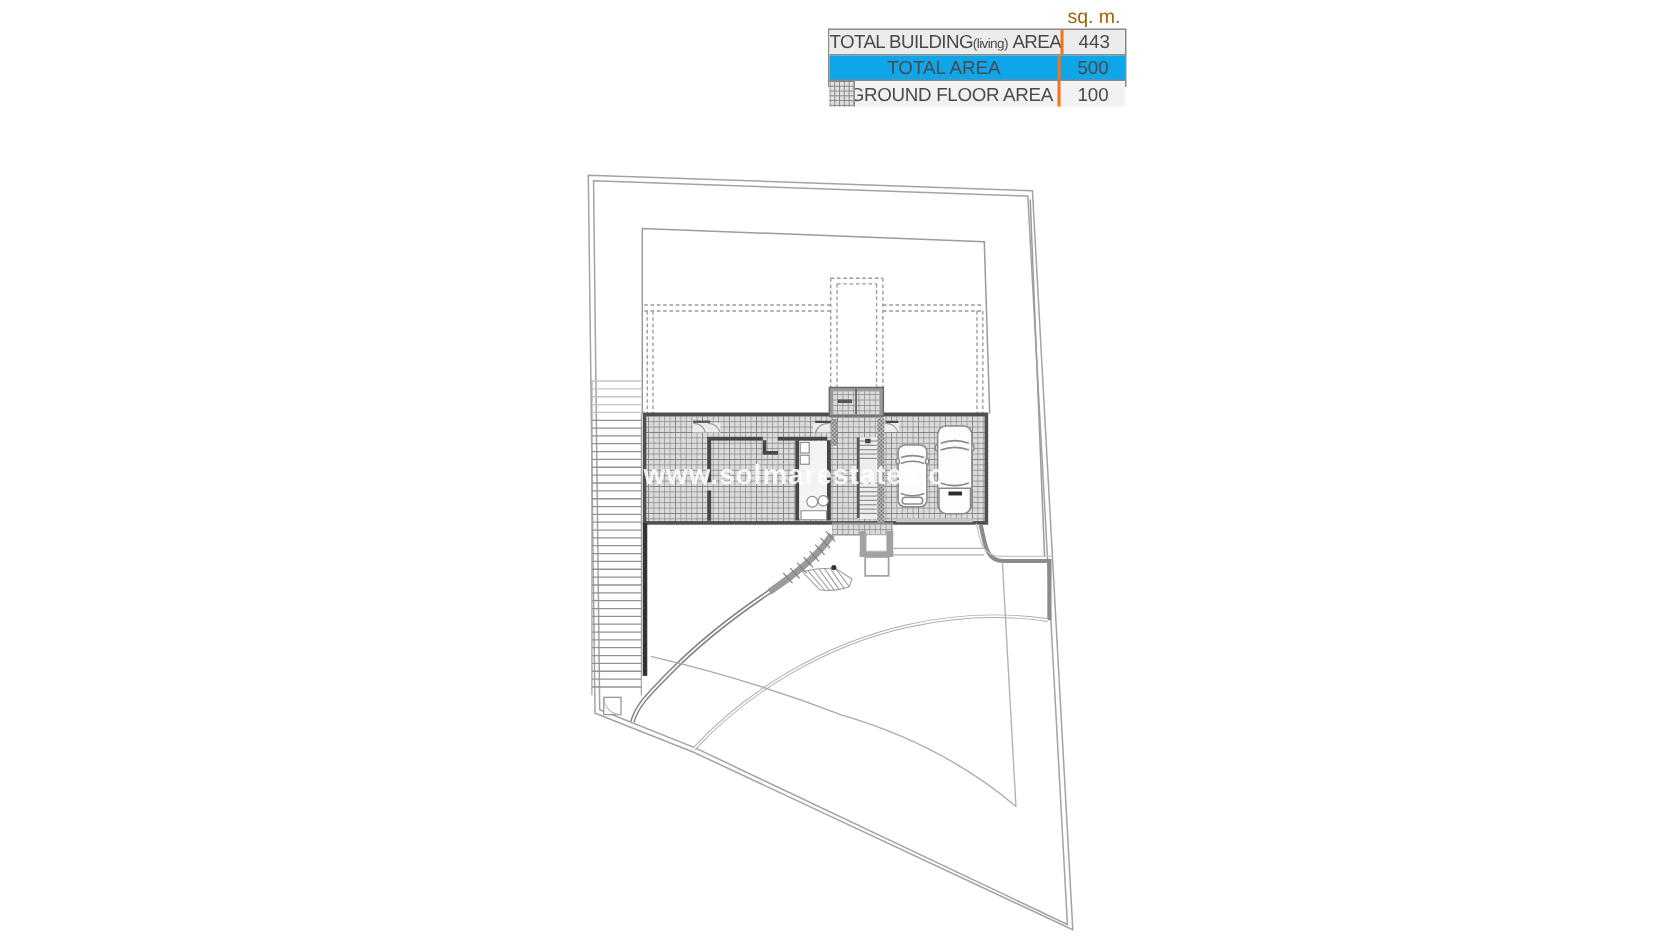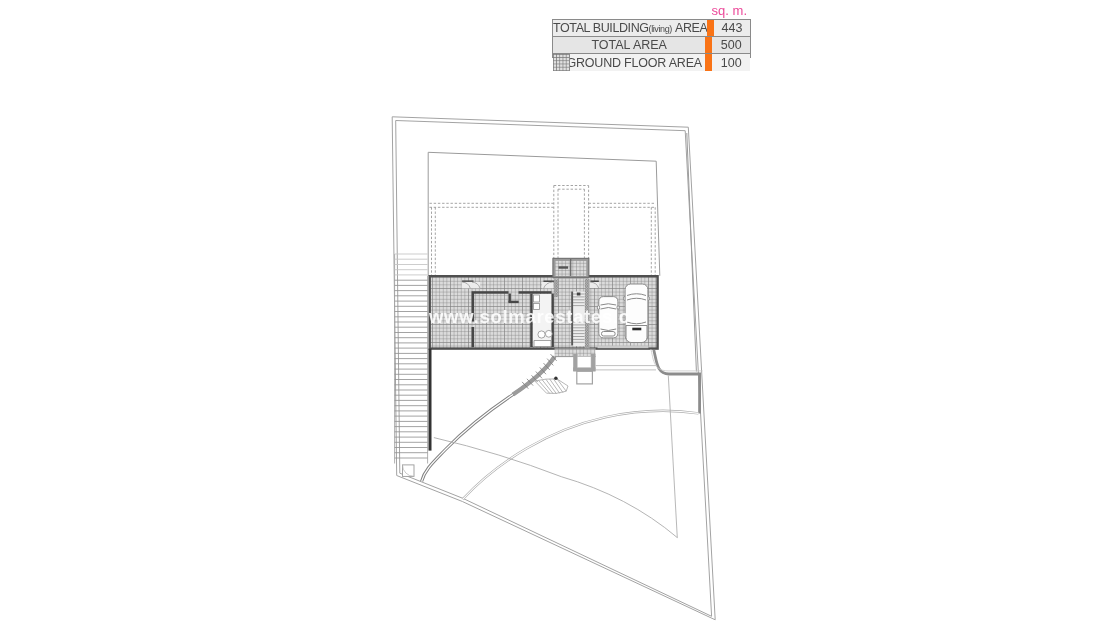--- a/index.html
+++ b/index.html
@@ -3,24 +3,24 @@
 <meta charset="utf-8">
 <style>
   html,body{margin:0;padding:0;background:#fff;}
   body{width:1110px;height:626px;position:relative;overflow:hidden;
        font-family:"Liberation Sans", sans-serif;}
   #tbl{position:absolute;left:552px;top:19px;width:199px;height:39px;
        border:1px solid #8a8a8a;box-sizing:border-box;font-size:12.5px;color:#4a4a4a;text-decoration:underline;}
   .row{position:absolute;left:0;width:100%;height:17px;box-sizing:border-box;
        display:flex;align-items:center;}
   .lab{width:154px;text-align:center;white-space:nowrap;}
-  .val{width:45px;text-align:center;border-left:7px solid #f97316;
+  .val{width:45px;text-align:center;border-left:2px solid #f97316;
        box-sizing:border-box;height:100%;display:flex;align-items:center;justify-content:center;}
   #sqm{position:absolute;left:690px;top:3px;width:57px;text-align:right;
-       font-size:13px;color:#ec4899;}
+       font-size:13px;color:#a16207;}
   #swatch{position:absolute;left:0;top:0;width:17px;height:17px;box-sizing:border-box;
        border-right:1px solid #8a8a8a;
        background-image:linear-gradient(rgba(120,120,120,.85) .8px, transparent .8px),linear-gradient(90deg, rgba(120,120,120,.85) .8px, transparent .8px);
        background-size:3.2px 3.2px;background-color:#e0e0e0;}
   #tbl .row:last-child .lab{position:relative;height:100%;box-sizing:border-box;padding-left:10px;
        display:flex;align-items:center;justify-content:center;}
 </style>
 </head>
 <body>
 <svg id="drw" width="1110" height="626" viewBox="0 0 1110 626" style="position:absolute;left:0;top:0" xmlns="http://www.w3.org/2000/svg">
@@ -243,21 +243,21 @@
 
 <text x="429" y="322.5" font-family="Liberation Sans, sans-serif" font-weight="bold" font-size="18.5" fill="#ffffff" fill-opacity="0.88" letter-spacing="0.7">www.solmarestates.c</text>
 </svg>
 
 <div id="sqm">sq. m.</div>
 <div id="tbl">
   <div class="row" style="top:0;background:#ececec;border-bottom:1px solid #8a8a8a;">
     <div class="lab" style="letter-spacing:-0.4px;">TOTAL BUILDING<span style="font-size:9px;">(living)</span>&nbsp;AREA</div>
     <div class="val">443</div>
   </div>
-  <div class="row" style="top:17px;background:#e5e5e5;border-bottom:1px solid #8a8a8a;">
+  <div class="row" style="top:17px;background:#0ea5e9;border-bottom:1px solid #8a8a8a;">
     <div class="lab">TOTAL AREA</div>
     <div class="val">500</div>
   </div>
   <div class="row" style="top:34px;background:#f2f2f2;">
     <div class="lab" style="letter-spacing:-0.2px;"><span id="swatch"></span>GROUND FLOOR AREA</div>
     <div class="val">100</div>
   </div>
 </div>
 
 </body></html>

